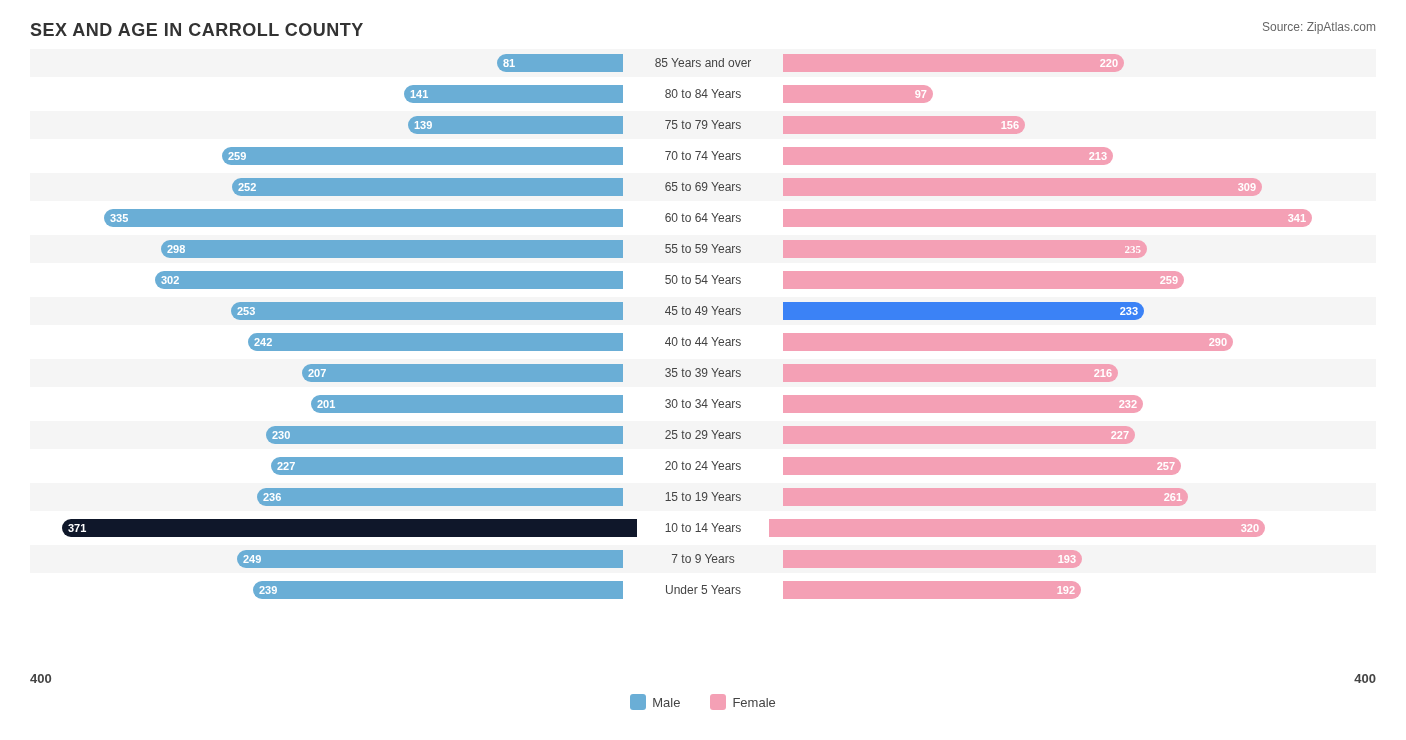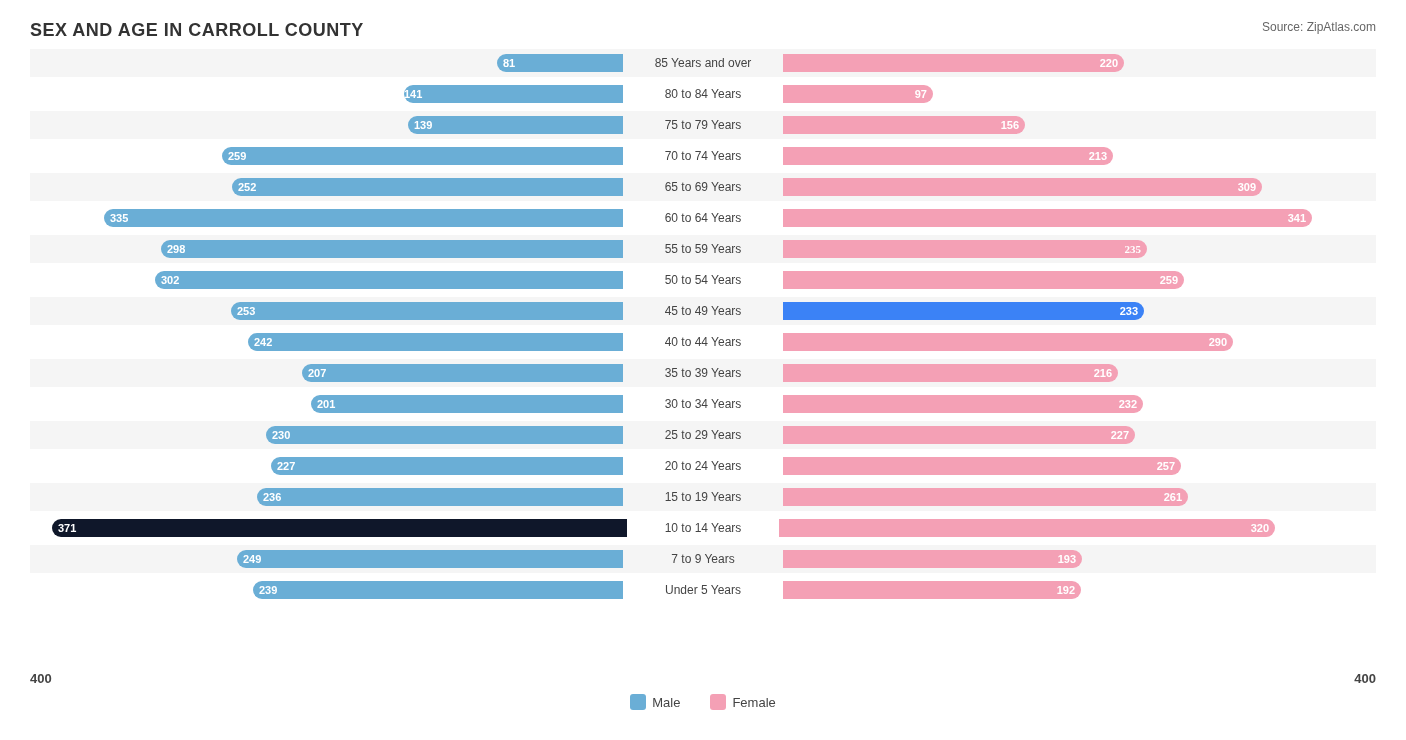--- a/index.html
+++ b/index.html
@@ -106,21 +106,21 @@
         <div style="width: 160px; text-align: center; font-size: 12px; color: rgb(68, 68, 68); flex-shrink: 0; z-index: 2;">85 Years and over</div>
         <div style="width: 620px; height: 100%; position: relative; display: flex; align-items: center;">
           <div style="background: rgb(244, 160, 181); height: 18px; border-radius: 0px 9px 9px 0px; width: 341px; position: absolute; left: 0px; display: flex; align-items: center; justify-content: flex-end;">
             <span style="font-size: 11px; color: rgb(255, 255, 255); font-weight: bold; padding-right: 6px; white-space: nowrap;">220</span>
           </div>
         </div>
       </div>
       <div class="row" style="display: flex; align-items: center; height: 28px; margin-bottom: 3px; background: rgb(255, 255, 255);">
         <div style="width: 620px; height: 100%; position: relative; display: flex; align-items: center; justify-content: flex-end;">
           <div style="background: rgb(106, 174, 214); height: 18px; border-radius: 9px 0px 0px 9px; width: 219px; position: absolute; right: 0px; display: flex; align-items: center; justify-content: flex-start;">
-            <span style="font-size: 11px; color: rgb(255, 255, 255); font-weight: bold; white-space: nowrap;">141</span>
+            <span style="font-size: 11px; color: rgb(255, 255, 255); font-weight: bold; padding-left: 6px; white-space: nowrap;">141</span>
           </div>
         </div>
         <div style="width: 160px; text-align: center; font-size: 12px; color: rgb(68, 68, 68); flex-shrink: 0; z-index: 2;">80 to 84 Years</div>
         <div style="width: 620px; height: 100%; position: relative; display: flex; align-items: center;">
           <div style="background: rgb(244, 160, 181); height: 18px; border-radius: 0px 9px 9px 0px; width: 150px; position: absolute; left: 0px; display: flex; align-items: center; justify-content: flex-end;">
             <span style="font-size: 11px; color: rgb(255, 255, 255); font-weight: bold; padding-right: 6px; white-space: nowrap;">97</span>
           </div>
         </div>
       </div>
       <div class="row" style="display: flex; align-items: center; height: 28px; margin-bottom: 3px; background: rgb(245, 245, 245);">
@@ -291,21 +291,21 @@
             <span style="font-size: 11px; color: rgb(255, 255, 255); font-weight: bold; padding-right: 6px; white-space: nowrap;">261</span>
           </div>
         </div>
       </div>
       <div class="row" style="display: flex; align-items: center; height: 28px; margin-bottom: 3px; background: rgb(255, 255, 255);">
         <div style="width: 620px; height: 100%; position: relative; display: flex; align-items: center; justify-content: flex-end;">
           <div style="background: #0f172a; height: 18px; border-radius: 9px 0px 0px 9px; width: 575px; position: absolute; right: 0px; display: flex; align-items: center; justify-content: flex-start;">
             <span style="font-size: 11px; color: rgb(255, 255, 255); font-weight: bold; padding-left: 6px; white-space: nowrap;">371</span>
           </div>
         </div>
-        <div style="width: 152px; text-align: center; font-size: 12px; color: rgb(68, 68, 68); flex-shrink: 0; z-index: 2;">10 to 14 Years</div>
+        <div style="width: 132px; text-align: center; font-size: 12px; color: rgb(68, 68, 68); flex-shrink: 0; z-index: 2;">10 to 14 Years</div>
         <div style="width: 620px; height: 100%; position: relative; display: flex; align-items: center;">
           <div style="background: rgb(244, 160, 181); height: 18px; border-radius: 0px 9px 9px 0px; width: 496px; position: absolute; left: 0px; display: flex; align-items: center; justify-content: flex-end;">
             <span style="font-size: 11px; color: rgb(255, 255, 255); font-weight: bold; padding-right: 6px; white-space: nowrap;">320</span>
           </div>
         </div>
       </div>
       <div class="row" style="display: flex; align-items: center; height: 28px; margin-bottom: 3px; background: rgb(245, 245, 245);">
         <div style="width: 620px; height: 100%; position: relative; display: flex; align-items: center; justify-content: flex-end;">
           <div style="background: rgb(106, 174, 214); height: 18px; border-radius: 9px 0px 0px 9px; width: 386px; position: absolute; right: 0px; display: flex; align-items: center; justify-content: flex-start;">
             <span style="font-size: 11px; color: rgb(255, 255, 255); font-weight: bold; padding-left: 6px; white-space: nowrap;">249</span>

